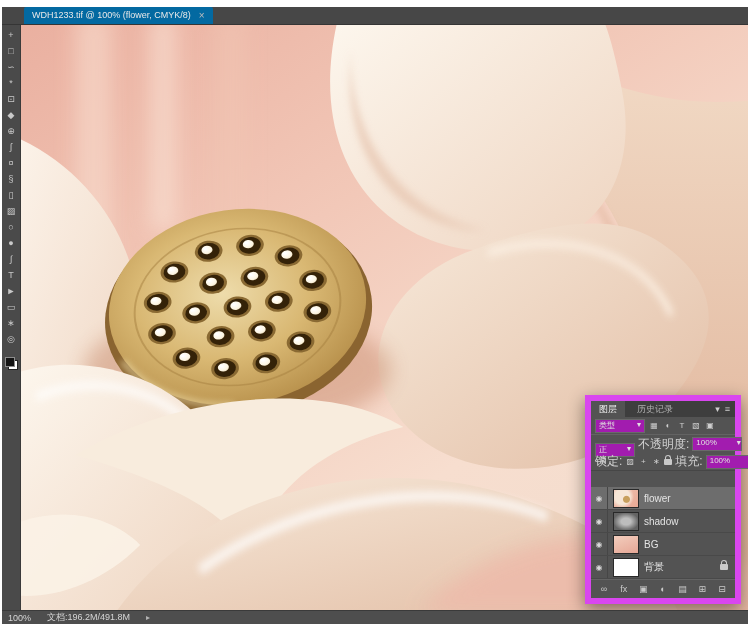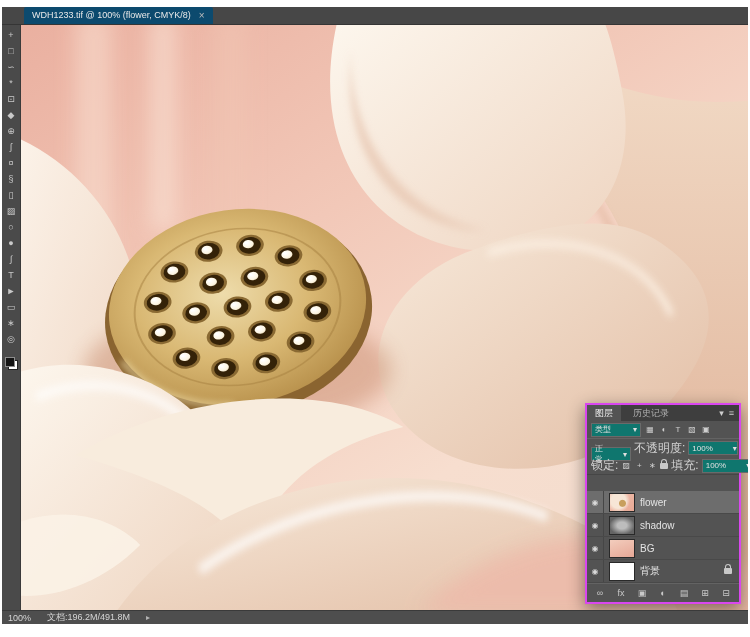--- a/index.html
+++ b/index.html
@@ -3,21 +3,21 @@
 <meta charset="utf-8">
 <style>
   html,body{margin:0;padding:0;background:#ffffff;}
   .page{position:relative;width:750px;height:637px;background:#ffffff;overflow:hidden;
         font-family:"Liberation Sans","DejaVu Sans",sans-serif;}
   .ps-window{position:absolute;left:2px;top:7px;width:746px;height:617px;background:#4e4e4e;}
 
   
   .tabbar{position:absolute;left:0;top:0;right:0;height:18px;background:#474747;
           border-bottom:1px solid #353535;display:flex;align-items:flex-end;padding-left:22px;box-sizing:border-box;}
-  .doc-tab{background:#0c4a6e;color:#e8e8e8;font-size:9px;line-height:9px;padding:4px 8px 4px 8px;
+  .doc-tab{background:#0369a1;color:#e8e8e8;font-size:9px;line-height:9px;padding:4px 8px 4px 8px;
            display:flex;align-items:center;gap:8px;border-radius:2px 2px 0 0;}
   .tab-close{color:#bdbdbd;font-size:10px;line-height:9px;}
 
   
   .main{position:absolute;left:0;top:18px;right:0;bottom:14px;display:flex;}
 
   
   .toolbar{width:19px;background:#4a4a4a;border-right:1px solid #3a3a3a;box-sizing:border-box;
            display:flex;flex-direction:column;align-items:center;padding-top:4px;gap:3px;}
   .tool{width:15px;height:13px;color:#c9c9c9;font-size:9px;line-height:13px;text-align:center;cursor:default;}
@@ -30,30 +30,30 @@
   .canvas svg{position:absolute;left:0;top:0;width:100%;height:100%;display:block;}
   .watermark{position:absolute;left:148px;top:248px;font-size:40px;letter-spacing:1px;
              color:#de403c;opacity:.78;white-space:nowrap;}
 
   
   .statusbar{position:absolute;left:0;right:0;bottom:0;height:14px;background:#4e4e4e;border-top:1px solid #3a3a3a;
              color:#d6d6d6;font-size:9px;display:flex;align-items:center;gap:16px;padding-left:6px;box-sizing:border-box;}
   .status-arrow{color:#b5b5b5;font-size:8px;}
 
   
-  .panel{position:absolute;right:7px;bottom:6px;width:156px;background:#535353;border:2px solid #d946ef;
+  .panel{position:absolute;right:7px;bottom:6px;width:156px;background:#535353;border:6px solid #d946ef;
          box-shadow:0 5px 16px rgba(0,0,0,.45);font-size:9px;color:#dcdcdc;box-sizing:border-box;}
   .panel-header{height:16px;background:#3e3e3e;display:flex;align-items:stretch;}
   .panel-tab{padding:0 8px;display:flex;align-items:center;font-size:9px;cursor:default;}
   .panel-tab.active{background:#535353;color:#efefef;}
   .panel-tab.inactive{color:#b0b0b0;padding-left:12px;}
   .panel-header-icons{margin-left:auto;display:flex;gap:5px;align-items:center;padding:0 5px;color:#cfcfcf;font-size:9px;}
 
   .filter-row{height:17px;display:flex;align-items:center;gap:4px;padding:0 4px;border-bottom:1px solid #636363;}
-  .mini-select{background:#0f766e;border:1px solid #6a6a6a;height:12px;display:flex;align-items:center;
+  .mini-select{background:#a21caf;border:1px solid #6a6a6a;height:12px;display:flex;align-items:flex-start;
                justify-content:space-between;padding:0 3px;gap:20px;font-size:8px;color:#e0e0e0;}
   .filter-select{width:42px;}
   .filter-icons{display:flex;gap:4px;color:#cfcfcf;font-size:8px;}
   .p-icon{width:10px;text-align:center;cursor:default;}
 
   .blend-row{height:18px;display:flex;align-items:center;gap:3px;padding:0 4px;}
   .blend-select{width:50px;margin-top:12px;}
   .small-label{font-size:12px;color:#d2d2d2;white-space:nowrap;}
   .value-select{width:42px;}
 

